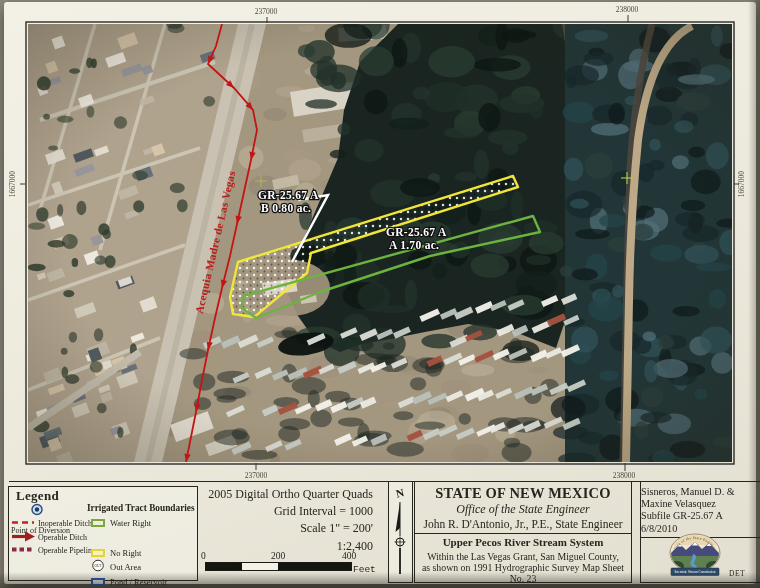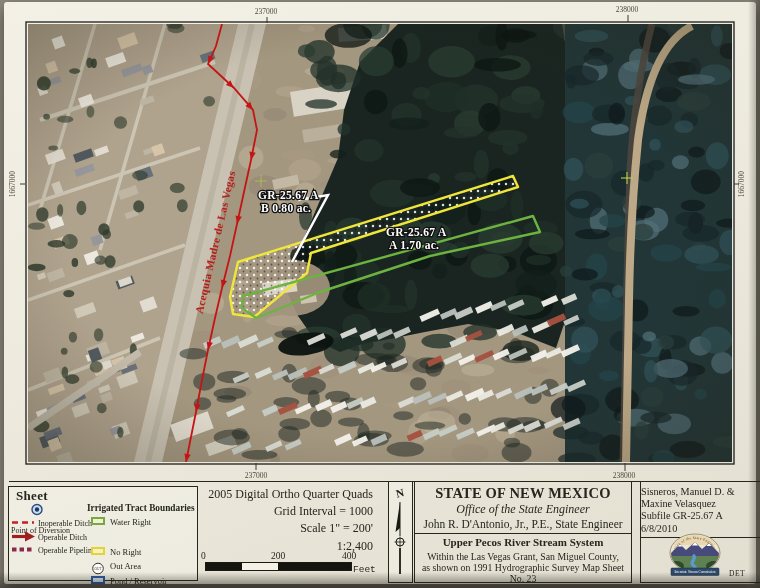--- a/index.html
+++ b/index.html
@@ -14,21 +14,21 @@
           background:linear-gradient(90deg,rgba(30,28,20,0),rgba(30,28,20,.4));pointer-events:none;z-index:50;}
   .content{position:absolute;left:0;top:0;width:760px;height:588px;}
   .abs{position:absolute;}
   .box{position:absolute;border:1.4px solid #26261f;box-sizing:border-box;background:rgba(250,248,240,.35);}
   .hrline{position:absolute;left:9px;top:481px;width:742px;border-top:1.5px solid #26261f;}
   
   .lg-title{font-size:13px;font-weight:bold;letter-spacing:.3px;}
   .lrow{position:absolute;display:flex;align-items:center;height:13px;}
   .lrow .lic{width:24px;margin-right:3px;flex:0 0 24px;}
   .lrow .llab{font-size:8px;white-space:nowrap;}
-  .rrow{position:absolute;display:flex;align-items:flex-start;height:11px;}
+  .rrow{position:absolute;display:flex;align-items:center;height:11px;}
   .rrow .sw{width:14px;height:8px;margin-right:5px;box-sizing:border-box;}
   .rrow .llab{font-size:8.5px;white-space:nowrap;}
   .itb-title{font-size:9.3px;font-weight:bold;white-space:nowrap;}
   
   .scale-block{position:absolute;left:200px;top:486px;width:173px;text-align:right;}
   .scale-block div{font-size:12px;line-height:17.2px;white-space:nowrap;}
   .sb-lab{position:absolute;font-size:9.5px;}
   .sbar{position:absolute;left:205px;top:562px;width:145px;height:7px;border:1px solid #1a1a14;
         box-sizing:content-box;display:flex;}
   .sbar .s1{width:36px;background:#151510;}
@@ -731,21 +731,21 @@
           <text x="389" y="249">A  1.70 ac.</text>
         </g>
       </g>
 
       <rect x="26" y="22" width="708" height="442" fill="none" stroke="#2b2b28" stroke-width="1.4"></rect>
     </svg>
 
     <div class="hrline"></div>
 
     <div class="box" style="left:8px;top:486px;width:190px;height:95px;"></div>
-    <div class="abs lg-title" style="left:16px;top:488px;">Sheet</div>
+    <div class="abs lg-title" style="left:16px;top:488px;">Legend</div>
 
     <div class="lrow" style="left:11px;top:502px;flex-direction:column;">
       <span class="lic"><svg width="24" height="13">
         <circle cx="10" cy="6.5" r="5" fill="#cfe0ef" stroke="#2a4a80" stroke-width="1.4"></circle>
             <circle cx="10" cy="6.5" r="2.2" fill="#1a3a6a"></circle>
           </svg></span>
       <span class="llab">Point of Diversion</span>
     </div>
     <div class="lrow" style="left:11px;top:517px;">
       <span class="lic"><svg width="24" height="13">

